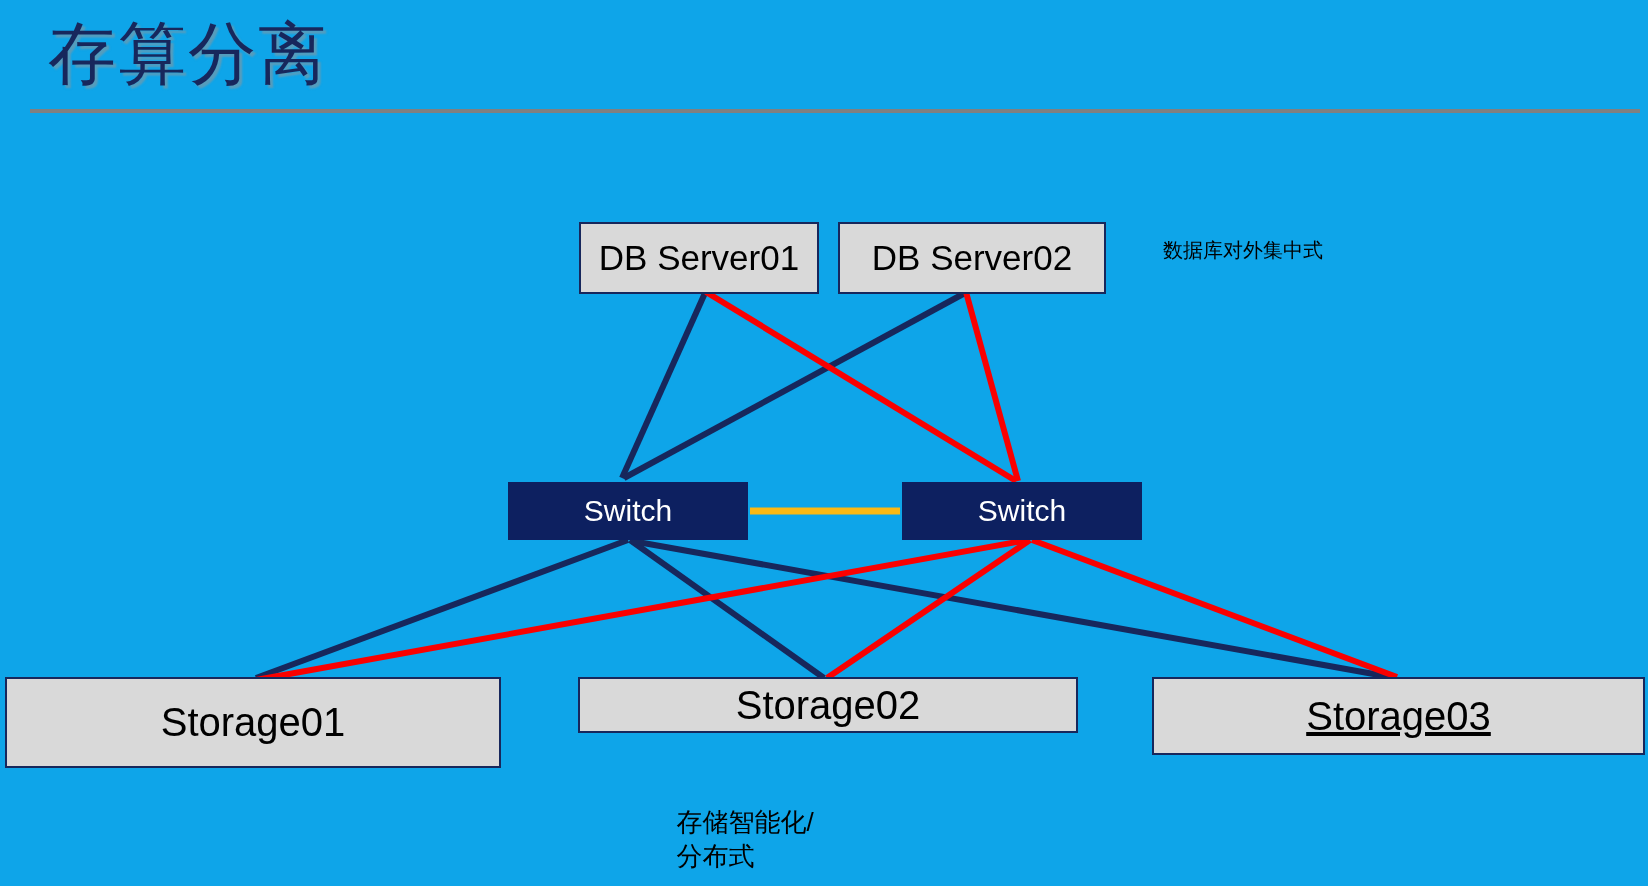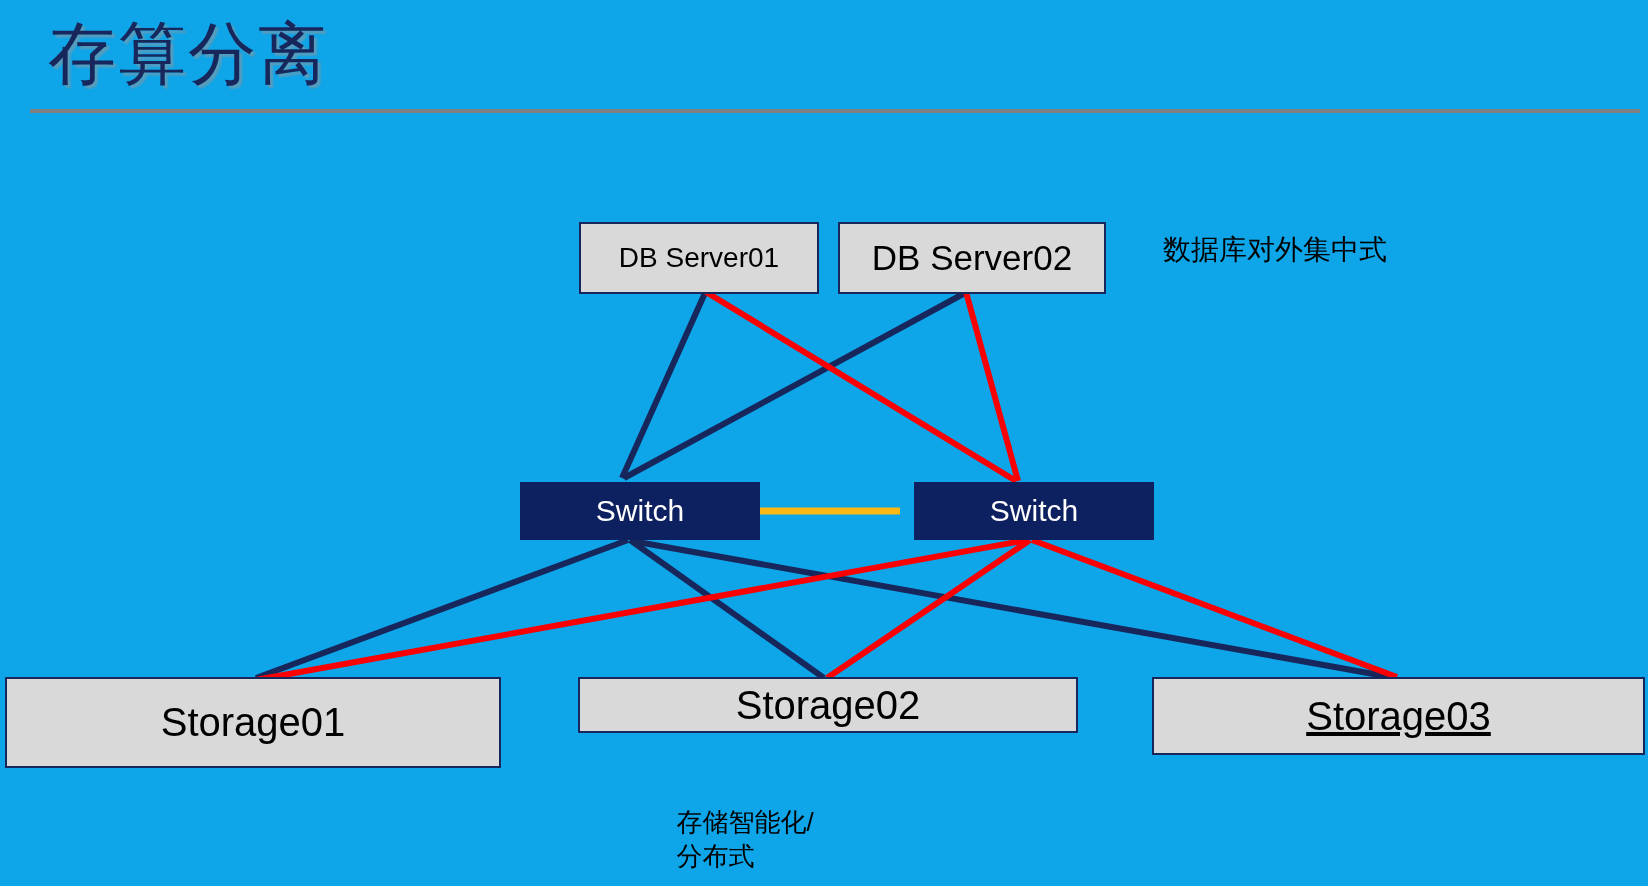--- a/index.html
+++ b/index.html
@@ -57,25 +57,24 @@
   }
   .node-gray {
     background: #d9d9d9;
     border: 2px solid #17275c;
     color: #000000;
   }
   .node-navy {
     background: #0d2060;
     border: none;
     color: #ffffff;
-    margin-left: 12px;
   }
 
   
-  #db-server-01 { left: 579px;  top: 222px; width: 240px; height: 72px; font-size: 28px; }
+  #db-server-01 { left: 579px;  top: 222px; width: 240px; height: 72px; font-size: 35px; }
   #db-server-02 { left: 838px;  top: 222px; width: 268px; height: 72px; font-size: 35px; }
 
   
   #switch-01 { left: 508px; top: 482px; width: 240px; height: 58px; font-size: 30px; }
   #switch-02 { left: 902px; top: 482px; width: 240px; height: 58px; font-size: 30px; }
 
   
   #storage-01 { left: 5px;    top: 677px; width: 496px; height: 91px; font-size: 40px; }
   #storage-02 { left: 578px;  top: 677px; width: 500px; height: 56px; font-size: 40px; }
   #storage-03 { left: 1152px; top: 677px; width: 493px; height: 78px; font-size: 78px; }
@@ -83,21 +82,21 @@
 
   
   .annotation {
     position: absolute;
     color: #000000;
     white-space: nowrap;
   }
   #annotation-db {
     left: 1163px;
     top: 229px;
-    font-size: 28px;
+    font-size: 20px;
     line-height: 42px;
     text-align: right;
   }
   #annotation-storage {
     left: 745px;
     top: 805px;
     font-size: 26px;
     line-height: 34px;
     text-align: left;
     transform: translateX(-50%);

